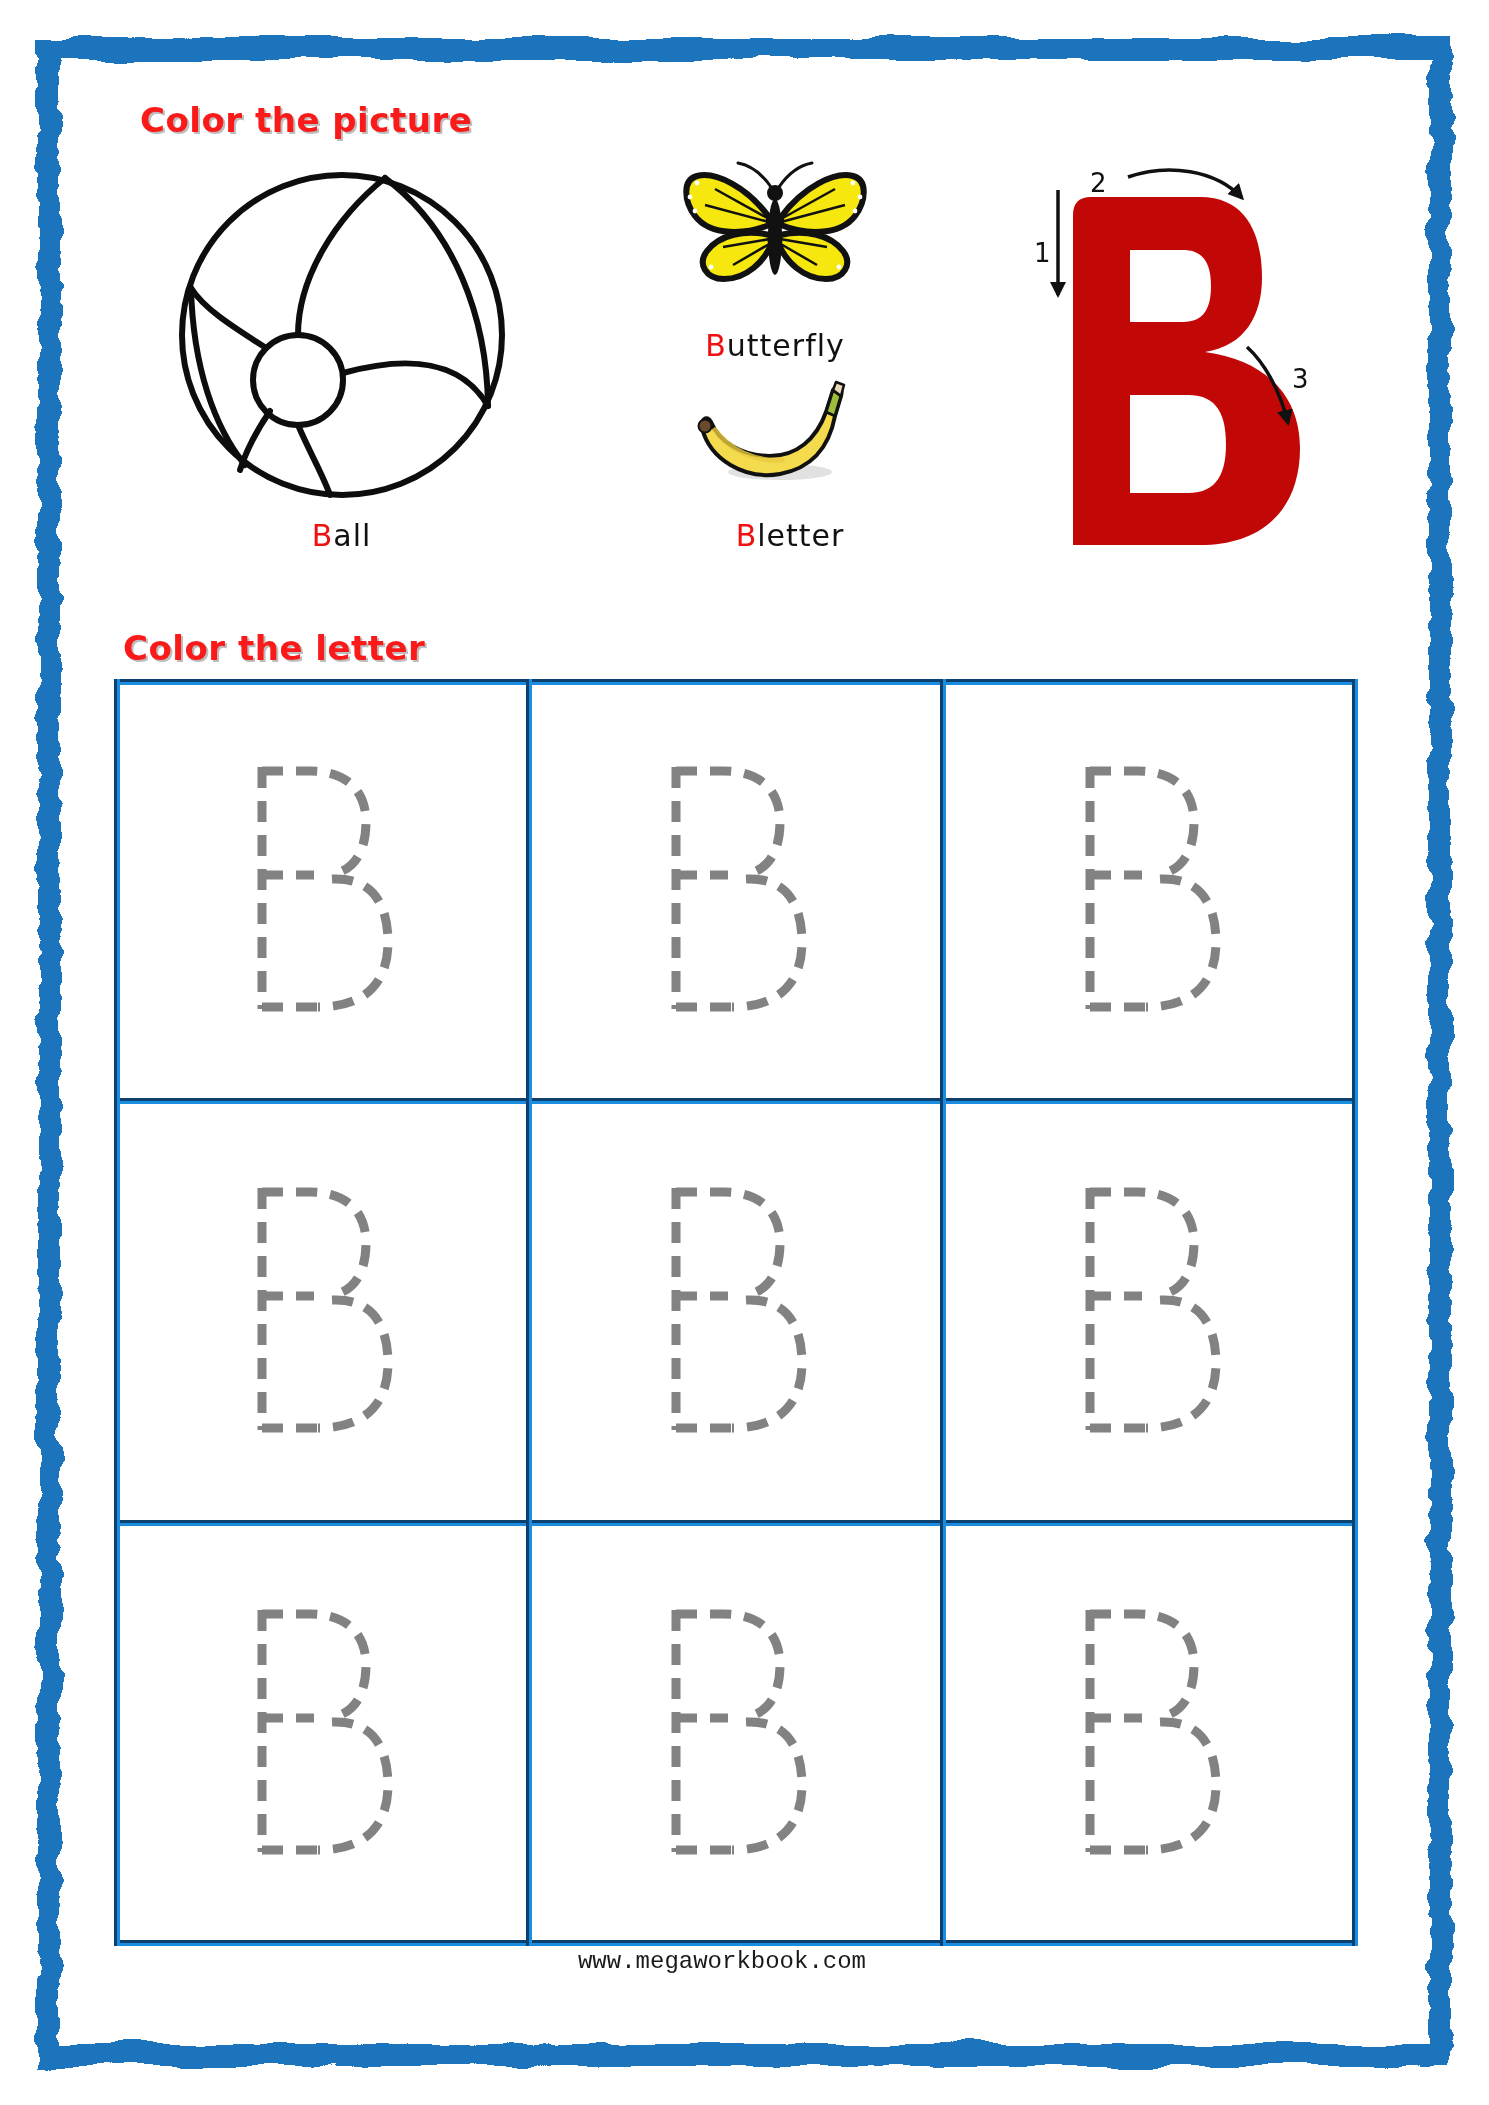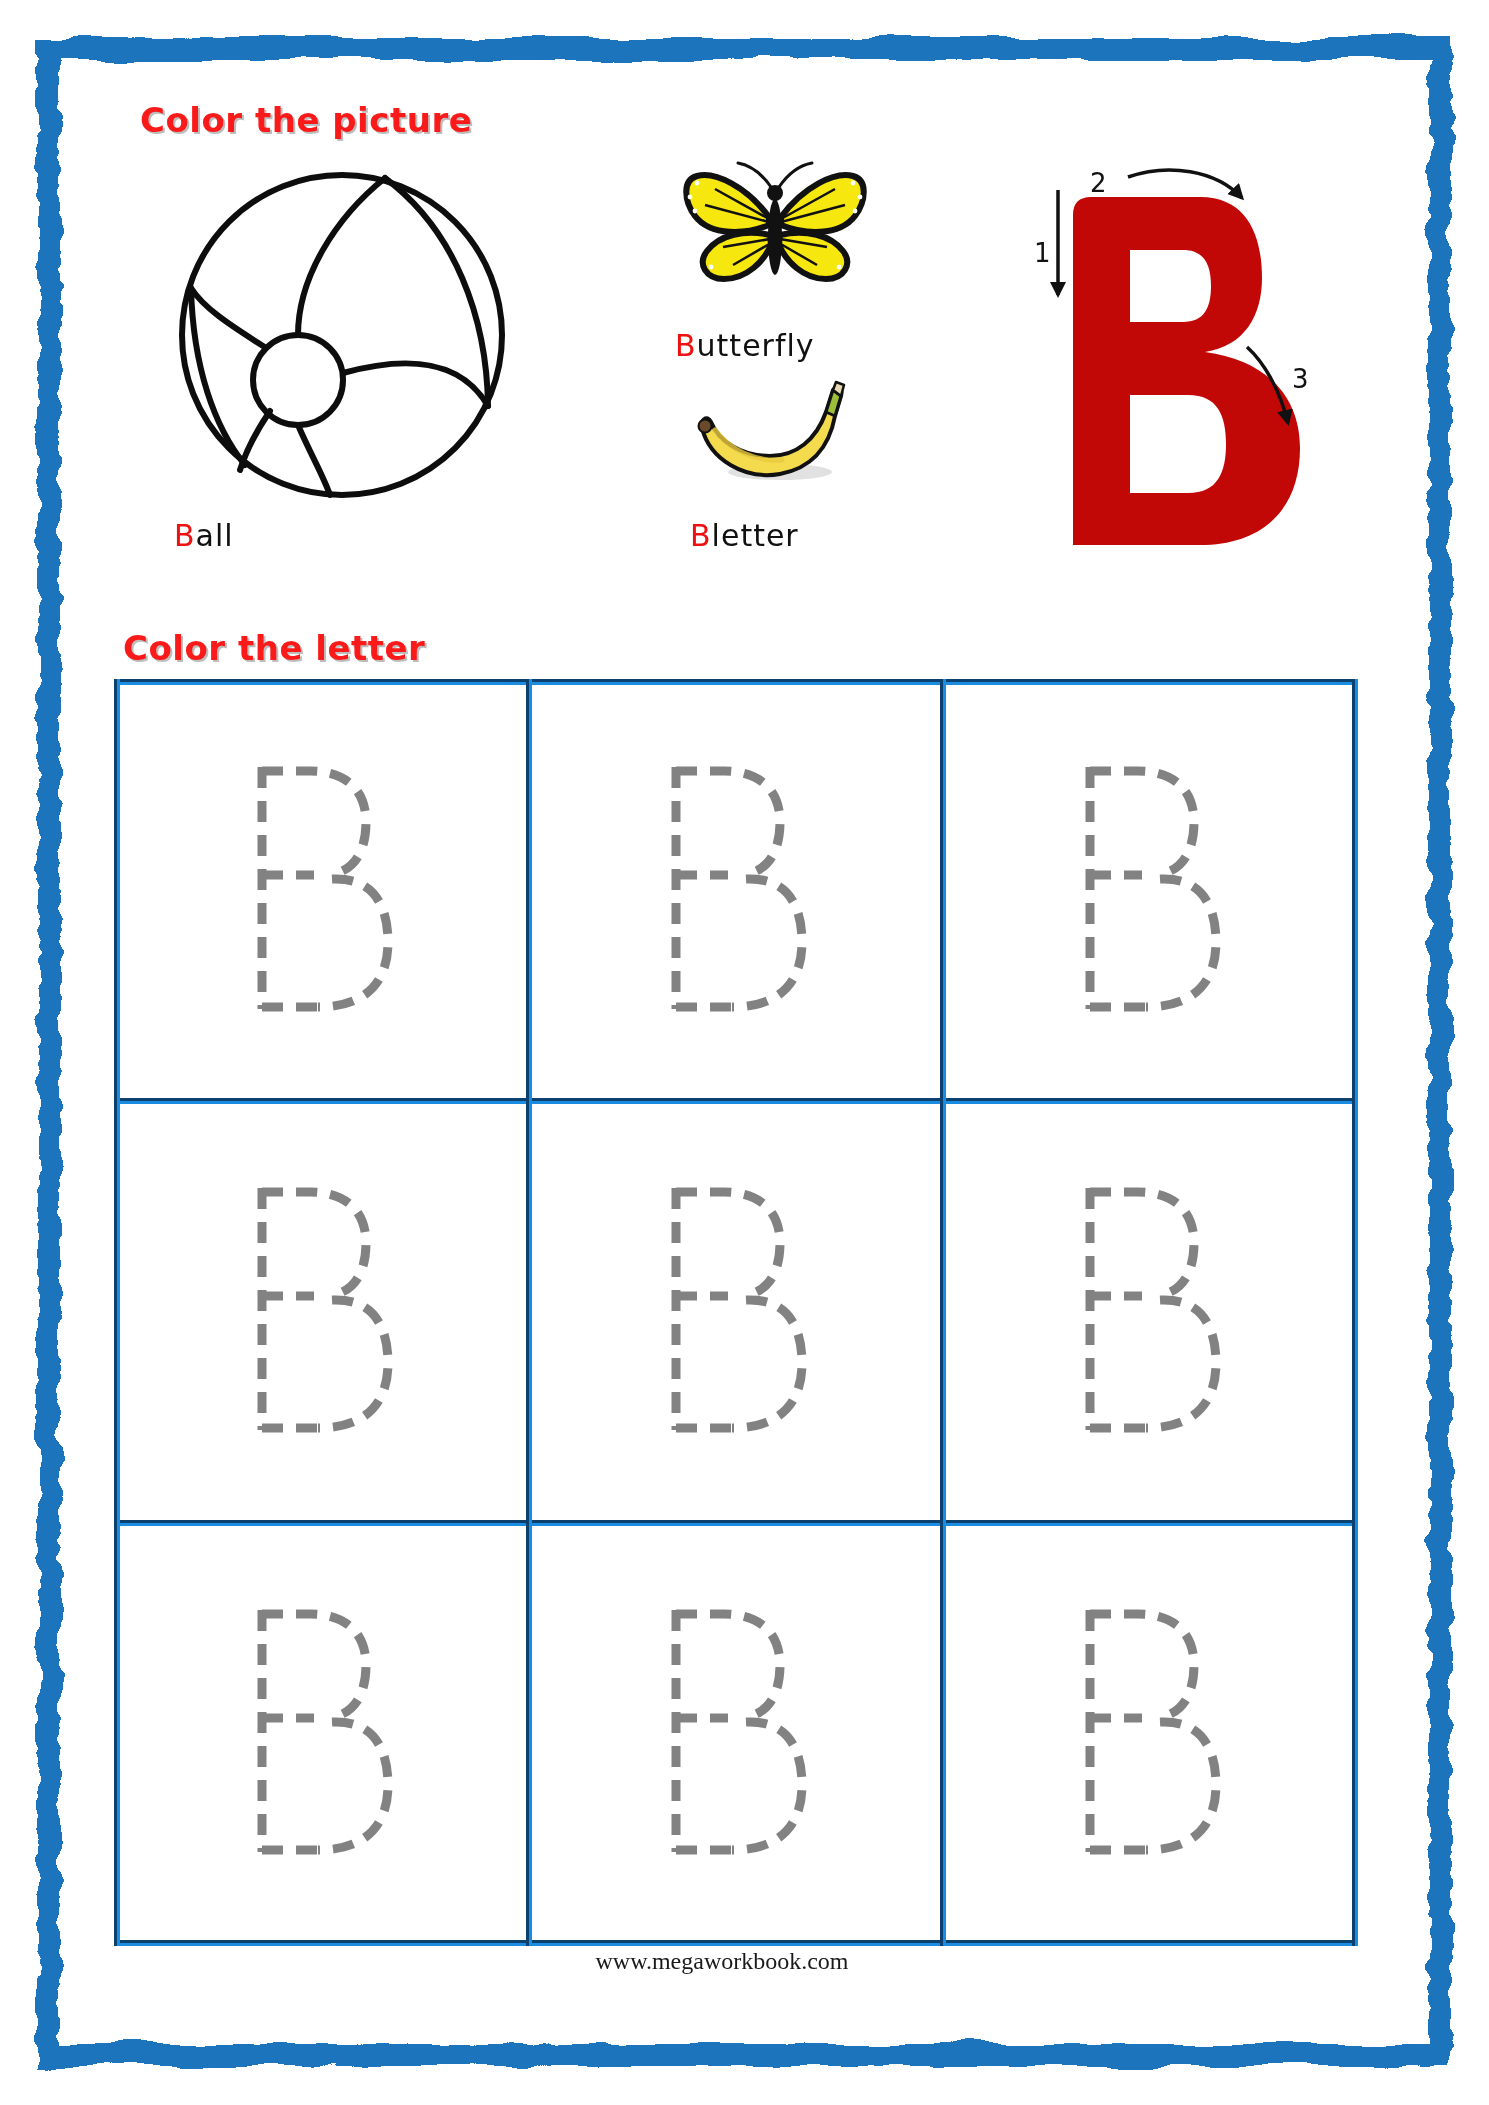--- a/index.html
+++ b/index.html
@@ -1,22 +1,22 @@
 <!DOCTYPE html>
 <html><head>
 <meta charset="utf-8">
 <style>
   html,body{margin:0;padding:0;background:#ffffff;}
   #page{position:relative;width:1489px;height:2105px;background:#ffffff;overflow:hidden;
         font-family:"DejaVu Sans",sans-serif;padding-left:31px;}
   .abs{position:absolute;}
   .heading{font-weight:bold;font-size:34px;color:#fa1a1a;text-shadow:2px 2px 0 #bdbdbd;letter-spacing:0.5px;}
-  .pic-label{font-size:30px;color:#111;text-align:left;letter-spacing:1px;}
+  .pic-label{font-size:30px;color:#111;text-align:center;letter-spacing:1px;}
   .pic-label .cap{color:#ee1111;}
-  #footer{left:0;top:1948px;width:1444px;text-align:center;font-family:Liberation Serif, serif;
+  #footer{left:0;top:1948px;width:1444px;text-align:center;font-family:Liberation Mono, monospace;
           font-size:24px;color:#1a1a1a;}
   .trace-cell svg{display:block;}
   svg{overflow:visible;}
 </style>
 </head>
 <body>
 
 <div id="page">
 
   <svg class="abs" style="left:0;top:0" width="1489" height="2105" viewBox="0 0 1489 2105" aria-hidden="true">

